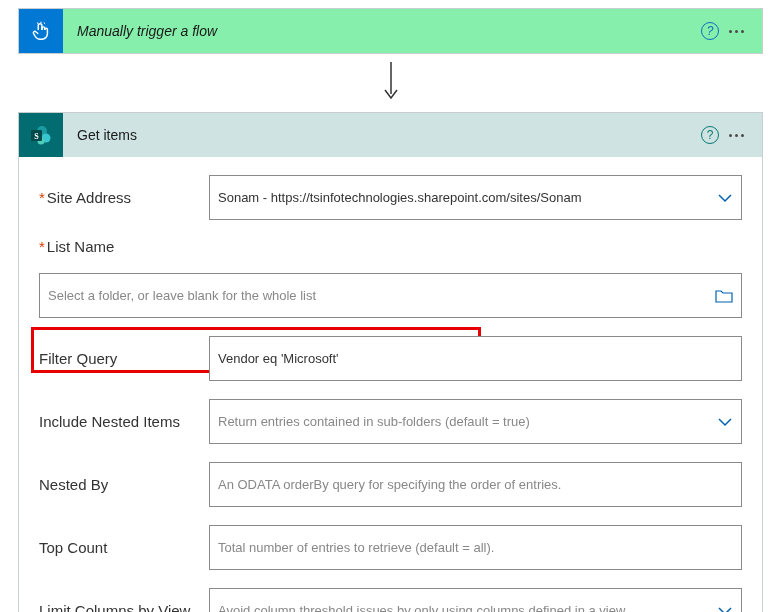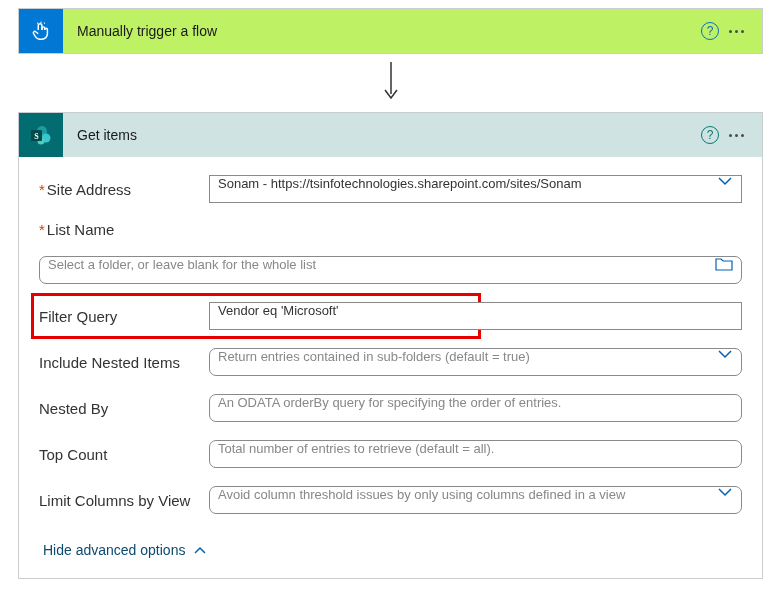--- a/index.html
+++ b/index.html
@@ -15,21 +15,22 @@
     .card {
       border: 1px solid #c8cdd0;
     }
 
     .card-header {
       display: flex;
       align-items: center;
       height: 44px;
     }
     .card-header.blue {
-      background: #bef264;
+      background: #86efac;
+      font-style: italic;
     }
     .card-header.teal {
       background: #cfe3e3;
     }
 
     .icon-square {
       width: 44px;
       height: 44px;
       display: flex;
       align-items: center;
@@ -98,29 +99,30 @@
     }
     .required::before {
       content: "*";
       color: #d83b01;
       margin-right: 2px;
     }
 
     .form-control {
       flex: 1;
       display: flex;
+      align-items: center;
       border: 1px solid #8a8a8a;
-      height: 28px;
+      height: 45px;
       padding: 0 8px;
       background: #fff;
       font-size: 13px;
       color: #333;
       position: relative;
     }
-    .form-control.placeholder { color: #888; border-radius: 7px; }
+    .form-control.placeholder { color: #888; }
 
     .chevron {
       cursor: pointer;
       margin-left: auto;
       display: flex;
     }
 
     .folder-icon {
       margin-left: auto;
       cursor: pointer;

